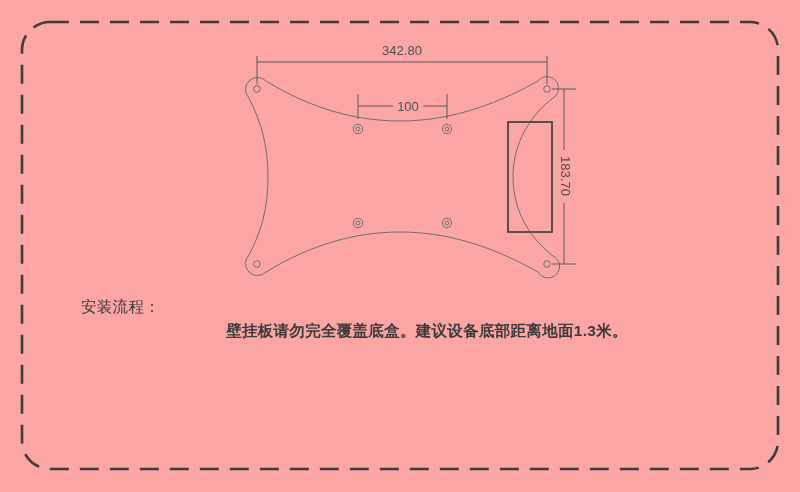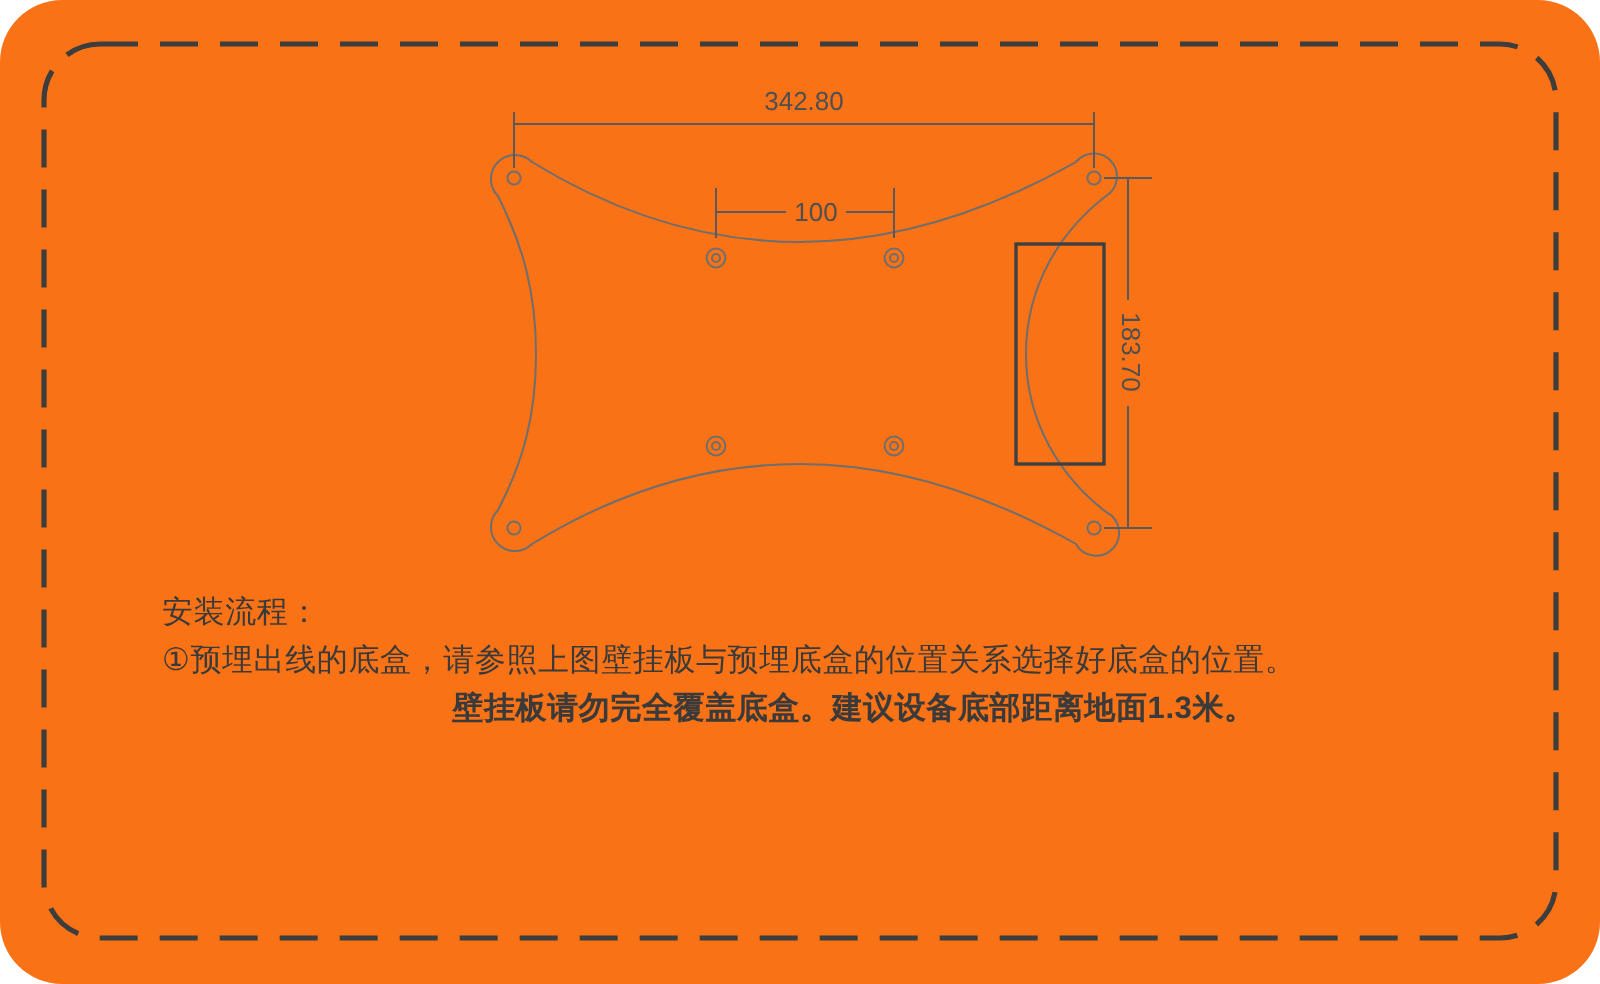--- a/index.html
+++ b/index.html
@@ -1,22 +1,21 @@
 <!DOCTYPE html>
 <html><head>
 <meta charset="utf-8">
 <style>
   html,body{margin:0;padding:0;}
   .page{
     position:relative;
     width:800px;height:492px;
-    background:#f97316;
+    background:#fca5a5;
     overflow:hidden;
     font-family:"Liberation Sans","DejaVu Sans",sans-serif;
-    border-radius:31px;
   }
   svg.diagram{position:absolute;left:0;top:0;}
   .border-rect{fill:none;stroke:#3d3d3d;stroke-width:2.6;stroke-dasharray:19 11;}
   .plate-line{fill:none;stroke:#6e6e6e;stroke-width:1;}
   .hole{fill:none;stroke:#6e6e6e;stroke-width:1;}
   .box-rect{fill:none;stroke:#3f3f3f;stroke-width:1.7;}
   .dim-line{fill:none;stroke:#5a5a5a;stroke-width:1;}
   .dim-text{
     fill:#4f4f4f;
     font-family:"Liberation Sans","DejaVu Sans",sans-serif;
@@ -94,17 +93,16 @@
     </g>
 
     <g>
       <path class="dim-line" d="M552 89 L576 89 M552 264 L576 264 M564 89 L564 150 M564 203 L564 264"></path>
       <text class="dim-text" x="561" y="176" text-anchor="middle" transform="rotate(90 561 176)">183.70</text>
     </g>
   </svg>
 
   <div class="instructions">
     <div class="instr-line">安装流程：</div>
-    <div class="instr-line">①预埋出线的底盒，请参照上图壁挂板与预埋底盒的位置关系选择好底盒的位置。</div>
     <div class="instr-line bold indent">壁挂板请勿完全覆盖底盒。建议设备底部距离地面1.3米。</div>
   </div>
 
 </div>
 
 </body></html>

